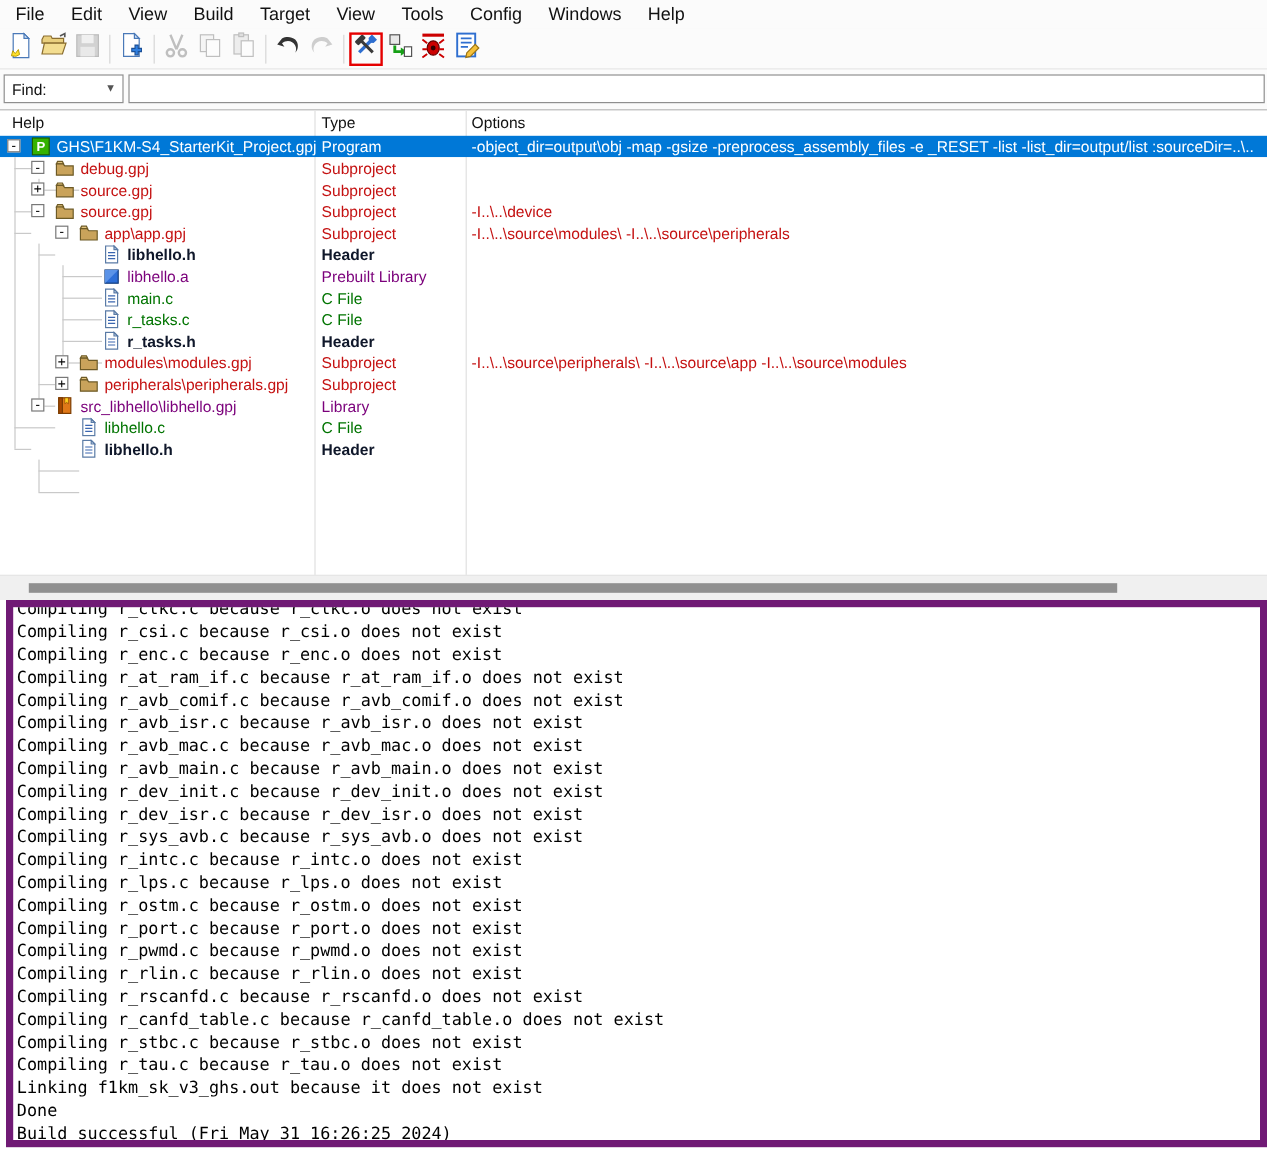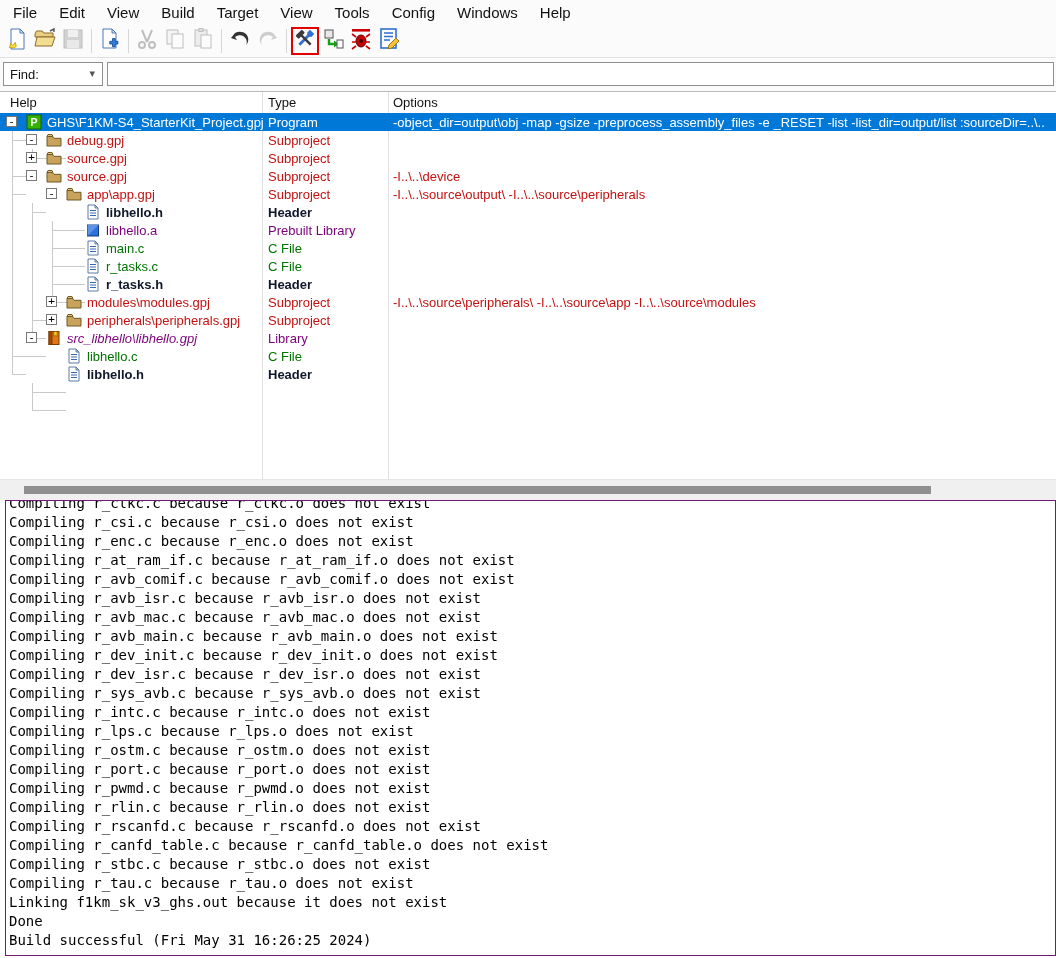--- a/index.html
+++ b/index.html
@@ -43,21 +43,21 @@
   .row-label { position:absolute; top:2px; z-index:2; }
   .cell-type { position:absolute; left:268px; top:2px; z-index:2; }
   .cell-options { position:absolute; left:393px; top:2px; z-index:2; }
   .c-red { color:#c41111; } .c-blue { color:#0f172a;font-weight:bold; } .c-green { color:#007400; }
   .c-purple { color:#7b007b; } .c-white { color:#ffffff; }
   
   .hscroll { position:absolute; top:479px; left:0; right:0; height:20px; background:#f0f0f0; border-top:1px solid #e6e6e6; }
   .hthumb { position:absolute; left:24px; top:6px; width:907px; height:8px; background:#909090; }
   
   .console { position:absolute; top:500px; left:5px; right:0; bottom:2px; background:#fff;
-    border:1px solid #701a75; overflow:hidden; }
+    border:6px solid #701a75; overflow:hidden; }
   .console-inner { margin-top:-7px; padding-left:3px;
     font-family:"DejaVu Sans Mono", monospace; font-size:14px; line-height:19px; color:#000; white-space:pre; }
 </style>
 </head>
 <body>
 
 <div class="menubar">
     <span class="menu-item">File</span>
     <span class="menu-item">Edit</span>
     <span class="menu-item">View</span>
@@ -231,21 +231,21 @@
       </div>
       <div class="tree-row">
         <div class="rowbg"></div>
         <div class="expand-box" style="left: 46px;">-</div>
         <span class="row-icon" style="left: 66px;"><svg width="16" height="16" viewBox="0 0 16 16">
             <path d="M1 4.5l1-2h4l1 2z" fill="#e3c57e" stroke="#6d5a26"></path>
             <path d="M1 4.5h5.4l1.6 1.8H15v7.7H1z" fill="#c9a35b" stroke="#6d5a26"></path>
           </svg></span>
         <span class="row-label c-red" style="left: 87px;">app\app.gpj</span>
         <span class="cell-type c-red">Subproject</span>
-        <span class="cell-options c-red">-I..\..\source\output\ -I..\..\source\peripherals</span>
+        <span class="cell-options c-red">-I..\..\source\modules\ -I..\..\source\peripherals</span>
       </div>
       <div class="tree-row">
         <div class="rowbg"></div>
         <span class="row-icon" style="left: 85px;"><svg width="16" height="16" viewBox="0 0 16 16">
             <path d="M3 1h7l3 3v11H3z" fill="#fff" stroke="#5a7ba6"></path>
             <path d="M10 1l3 3h-3z" fill="#c9d8ec" stroke="#5a7ba6"></path>
             <path d="M5 6.5h6M5 9h6M5 11.5h6" stroke="#3a66b0" stroke-width="1"></path>
           </svg></span>
         <span class="row-label c-blue" style="left: 106px;">libhello.h</span>
         <span class="cell-type c-blue">Header</span>
@@ -311,21 +311,21 @@
         <span class="cell-type c-red">Subproject</span>
       </div>
       <div class="tree-row">
         <div class="rowbg"></div>
         <div class="expand-box" style="left: 26px;">-</div>
         <span class="row-icon" style="left: 46px;"><svg width="16" height="16" viewBox="0 0 16 16">
             <rect x="3" y="1.5" width="10" height="13" fill="#e07818" stroke="#7c3c00"></rect>
             <rect x="3" y="1.5" width="3" height="13" fill="#a84800" stroke="#7c3c00"></rect>
             <path d="M8 1.5v5l1.5-1.2L11 6.5v-5z" fill="#ffd21e" stroke="#7c3c00" stroke-width=".5"></path>
           </svg></span>
-        <span class="row-label c-purple" style="left: 67px; font-style: italic;">src_libhello\libhello.gpj</span>
+        <span class="row-label c-purple" style="left: 67px;">src_libhello\libhello.gpj</span>
         <span class="cell-type c-purple">Library</span>
       </div>
       <div class="tree-row">
         <div class="rowbg"></div>
         <span class="row-icon" style="left: 66px;"><svg width="16" height="16" viewBox="0 0 16 16">
             <path d="M3 1h7l3 3v11H3z" fill="#fff" stroke="#5a7ba6"></path>
             <path d="M10 1l3 3h-3z" fill="#c9d8ec" stroke="#5a7ba6"></path>
             <path d="M5 6.5h6M5 9h6M5 11.5h6" stroke="#3a66b0" stroke-width="1"></path>
           </svg></span>
         <span class="row-label c-green" style="left: 87px;">libhello.c</span>

